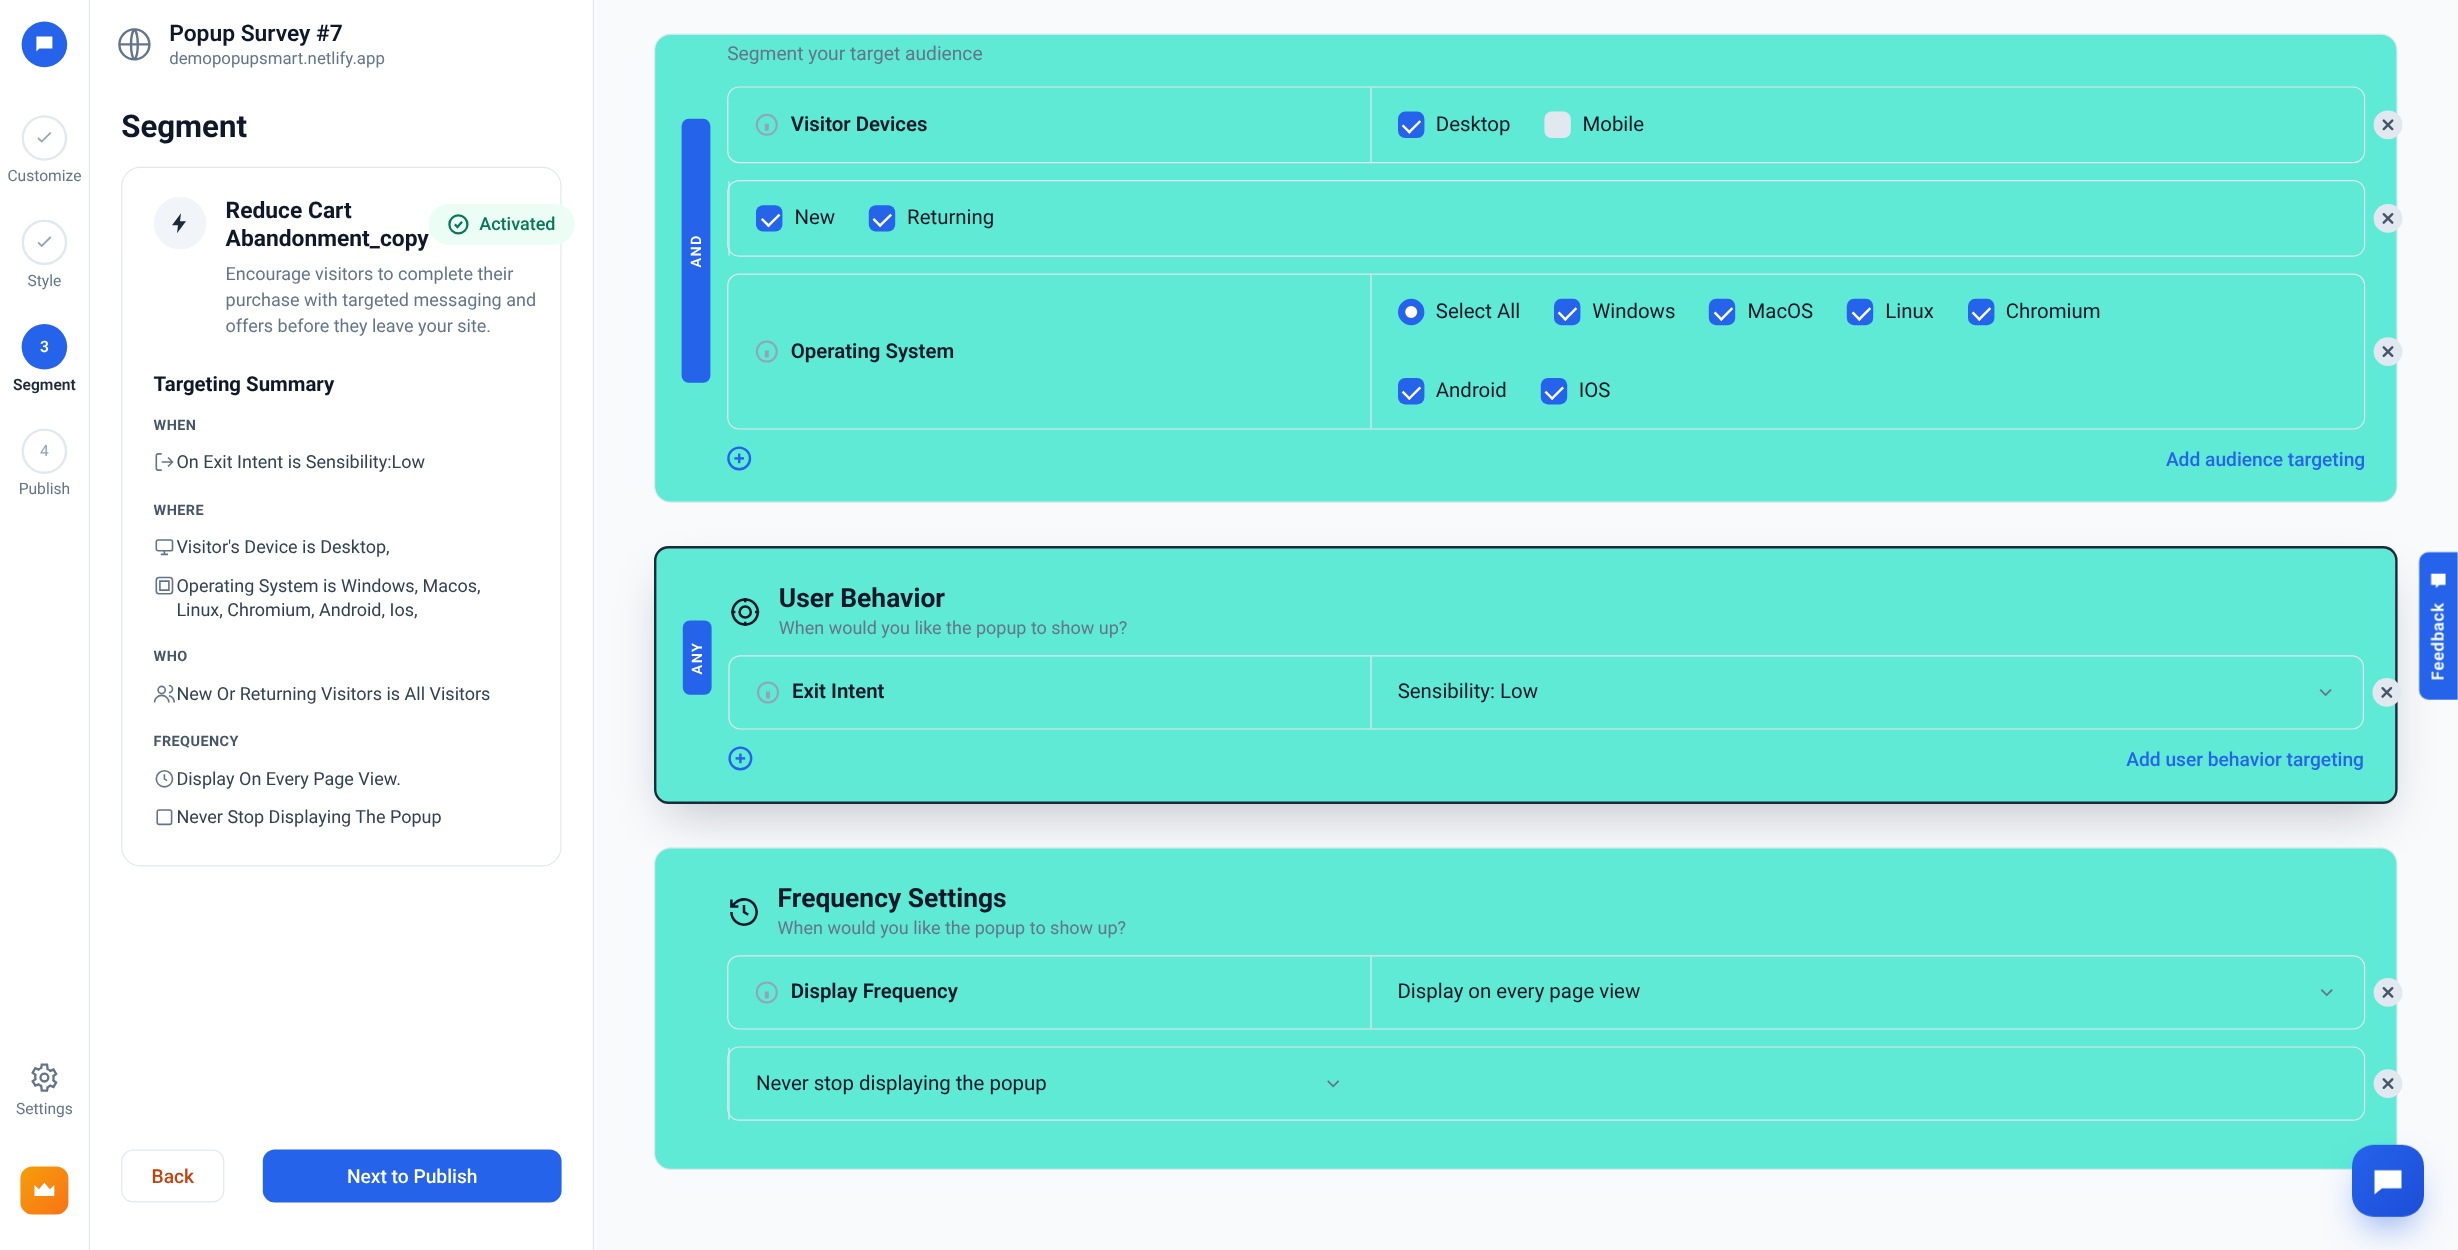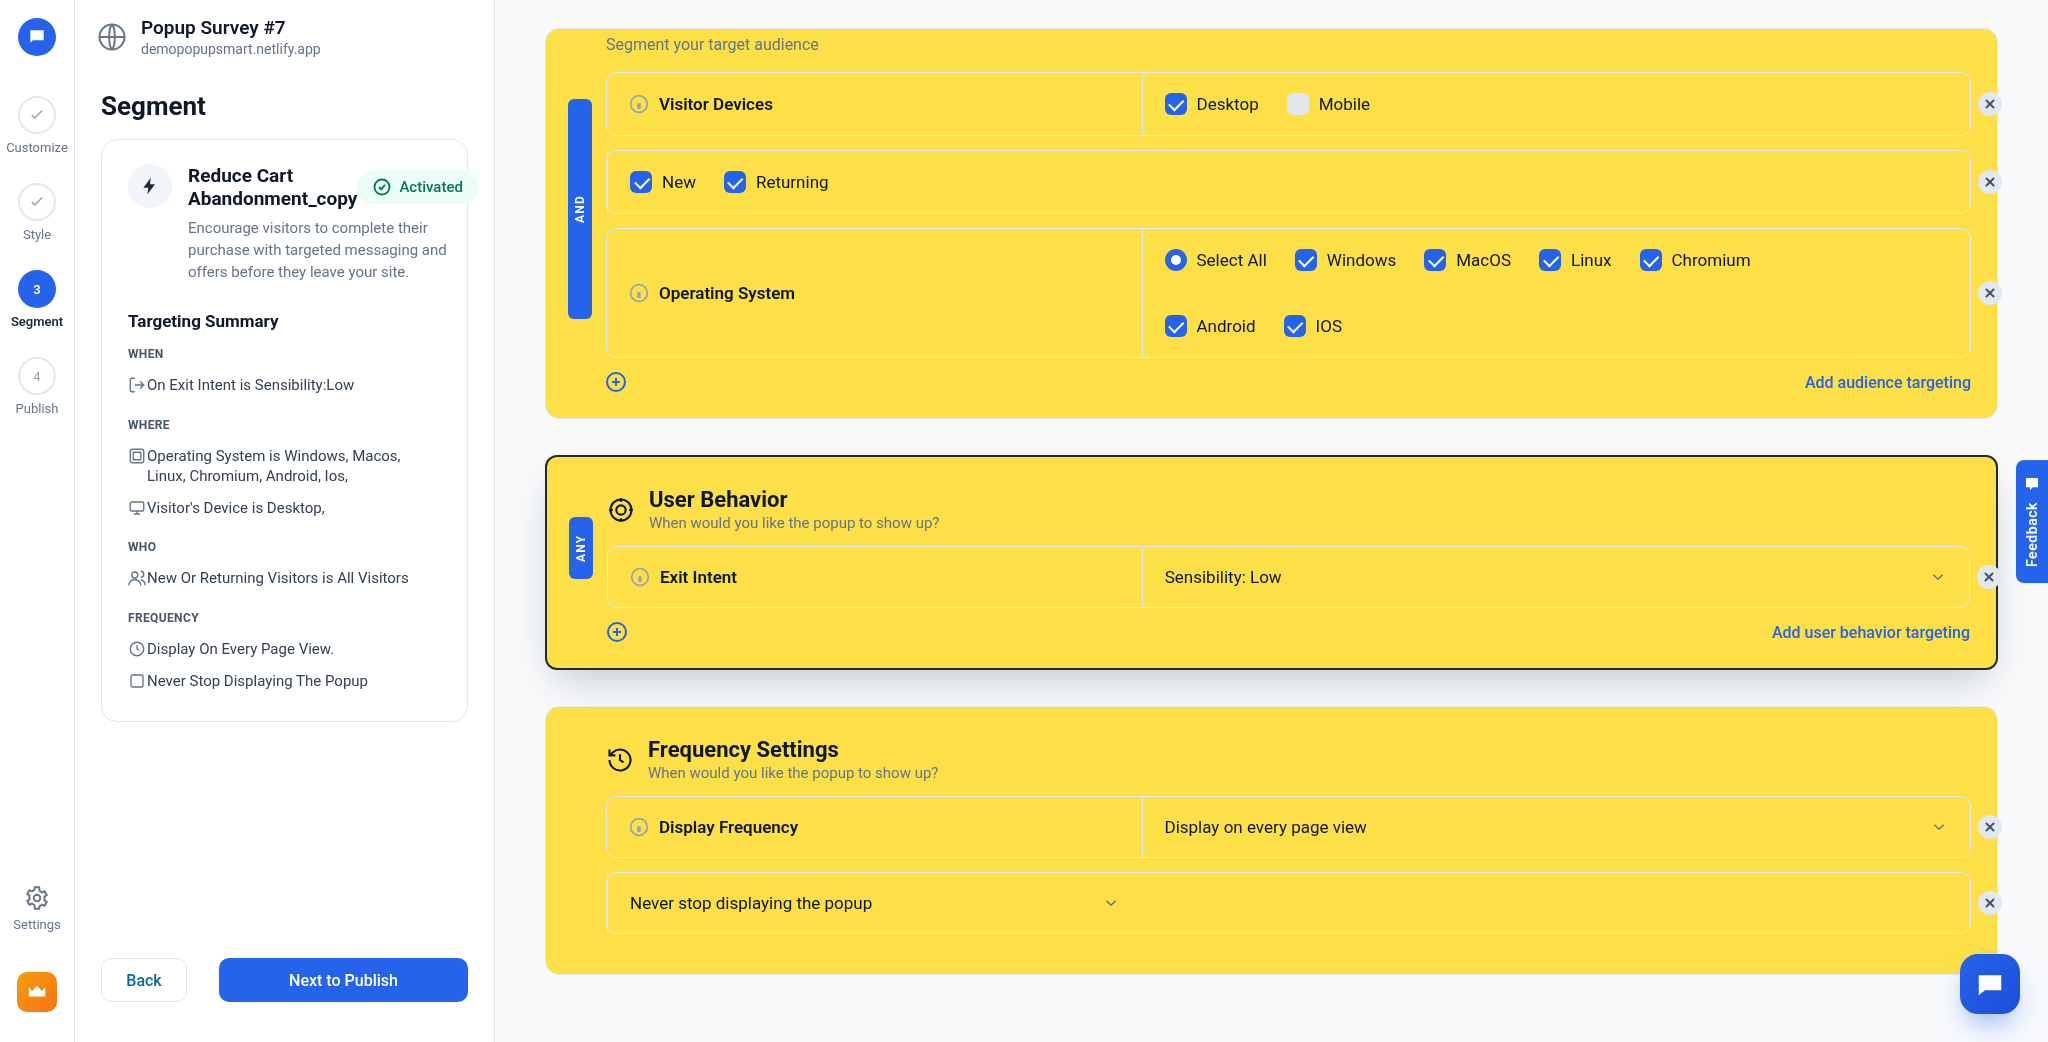--- a/index.html
+++ b/index.html
@@ -38,30 +38,30 @@
   .card-desc { font-size:15px; color:#64748b; margin-top:8px; line-height:1.45; }
   .badge { margin-left:auto; display:inline-flex; align-items:center; gap:8px; padding:8px 16px; border-radius:999px; background:#ecfdf5; color:#047857; font-size:15px; font-weight:500; }
   .badge svg { width:18px; height:18px; stroke:#047857; stroke-width:2.5; fill:none; }
   .group h4 { font-weight:700; font-size:17px; margin:28px 0 10px; }
   .label-mini { text-transform:uppercase; letter-spacing:.03em; font-size:12px; font-weight:700; color:#475569; margin:16px 0 8px; }
   .row { display:flex; align-items:flex-start; gap:1px; font-size:15px; color:#334155; padding:6px 0; }
   .row svg { width:18px; height:18px; flex-shrink:0; stroke:#64748b; fill:none; stroke-width:1.8; margin-top:1px;}
   .row span { line-height:1.35; }
   .side-footer { display:flex; gap:14px; padding:20px 26px 40px; }
   .btn { height:44px; border-radius:10px; display:flex; align-items:center; justify-content:center; font-size:16px; font-weight:500; cursor:pointer; }
-  .btn-ghost { flex:0 0 86px; border:1px solid #e2e8f0; color:#0369a1; background:#fff; }
+  .btn-ghost { flex:0 0 86px; border:1px solid #e2e8f0; color:#c2410c; background:#fff; }
   .btn-primary { flex:1; background:#2563eb; color:#fff;margin-left:18px; }
 
   
   .main { background:#f8fafc; position:relative; overflow:hidden; }
   .main-inner { position:absolute; inset:0; overflow:auto; }
   .main-inner::-webkit-scrollbar{ width:10px;} .main-inner::-webkit-scrollbar-thumb{ background:#cbd5e1; border-radius:5px;}
   .main-content { padding:28px 50px 120px 50px; }
 
-  .panel { background:#fde047; border:1px solid #e2e8f0; border-radius:14px; margin-bottom:36px; padding:26px 26px 26px 60px; position:relative; }
+  .panel { background:#5eead4; border:1px solid #e2e8f0; border-radius:14px; margin-bottom:36px; padding:26px 26px 26px 60px; position:relative; }
   .panel-desc { font-size:16px; color:#64748b; margin-bottom:22px; }
   .panel .tag { position:absolute; left:22px; top:100px; width:24px; border-radius:6px; background:#2563eb; color:#fff; font-size:12px; font-weight:600; letter-spacing:.1em; display:flex; align-items:center; justify-content:center; writing-mode:vertical-rl; transform:rotate(180deg); padding:14px 0;}
   .panel.audience .tag { top:70px; height:220px; }
   .panel.behavior .tag { top:60px; height:62px; background:#2563eb;}
   .panel.behavior { border:2px solid #1e293b; border-radius:12px; box-shadow:0 18px 40px -12px rgba(15,23,42,.25);}
   .panel .header { display:flex; align-items:center; gap:14px; margin:4px 0 6px; }
   .panel .header svg { width:28px; height:28px; stroke:#0f172a; fill:none; stroke-width:1.8;}
   .panel .header h3 { font-size:22px; font-weight:700; }
   .panel .header p  { font-size:15px; color:#64748b; margin-top:2px;}
 
@@ -200,31 +200,31 @@
           <div class="row">
               <svg viewBox="0 0 24 24">
                 <path d="M9 3H5a2 2 0 0 0-2 2v14a2 2 0 0 0 2 2h4M16 17l5-5-5-5M21 12H9"></path>
               </svg>
               <span>On Exit Intent is Sensibility:Low</span>
             </div>
 
           <div class="label-mini">WHERE</div>
           <div class="row">
               <svg viewBox="0 0 24 24">
+                <rect x="3" y="4" width="18" height="12" rx="2"></rect>
+                <path d="M8 20h8M12 16v4"></path>
+              </svg>
+              <span>Visitor's Device is Desktop,</span>
+            </div>
+          <div class="row">
+              <svg viewBox="0 0 24 24">
                 <rect x="3" y="3" width="18" height="18" rx="3"></rect>
                 <path d="M7 7h10v10H7z"></path>
               </svg>
               <span>Operating System is Windows, Macos, Linux, Chromium, Android, Ios,</span>
-            </div>
-          <div class="row">
-              <svg viewBox="0 0 24 24">
-                <rect x="3" y="4" width="18" height="12" rx="2"></rect>
-                <path d="M8 20h8M12 16v4"></path>
-              </svg>
-              <span>Visitor's Device is Desktop,</span>
             </div>
 
           <div class="label-mini">WHO</div>
           <div class="row">
               <svg viewBox="0 0 24 24">
                 <circle cx="9" cy="8" r="4"></circle>
                 <path d="M1 22a8 8 0 0 1 16 0M17 11a4 4 0 1 0 0-8M23 22a8 8 0 0 0-6-7.7"></path>
               </svg>
               <span>New Or Returning Visitors is All Visitors</span>
             </div>

